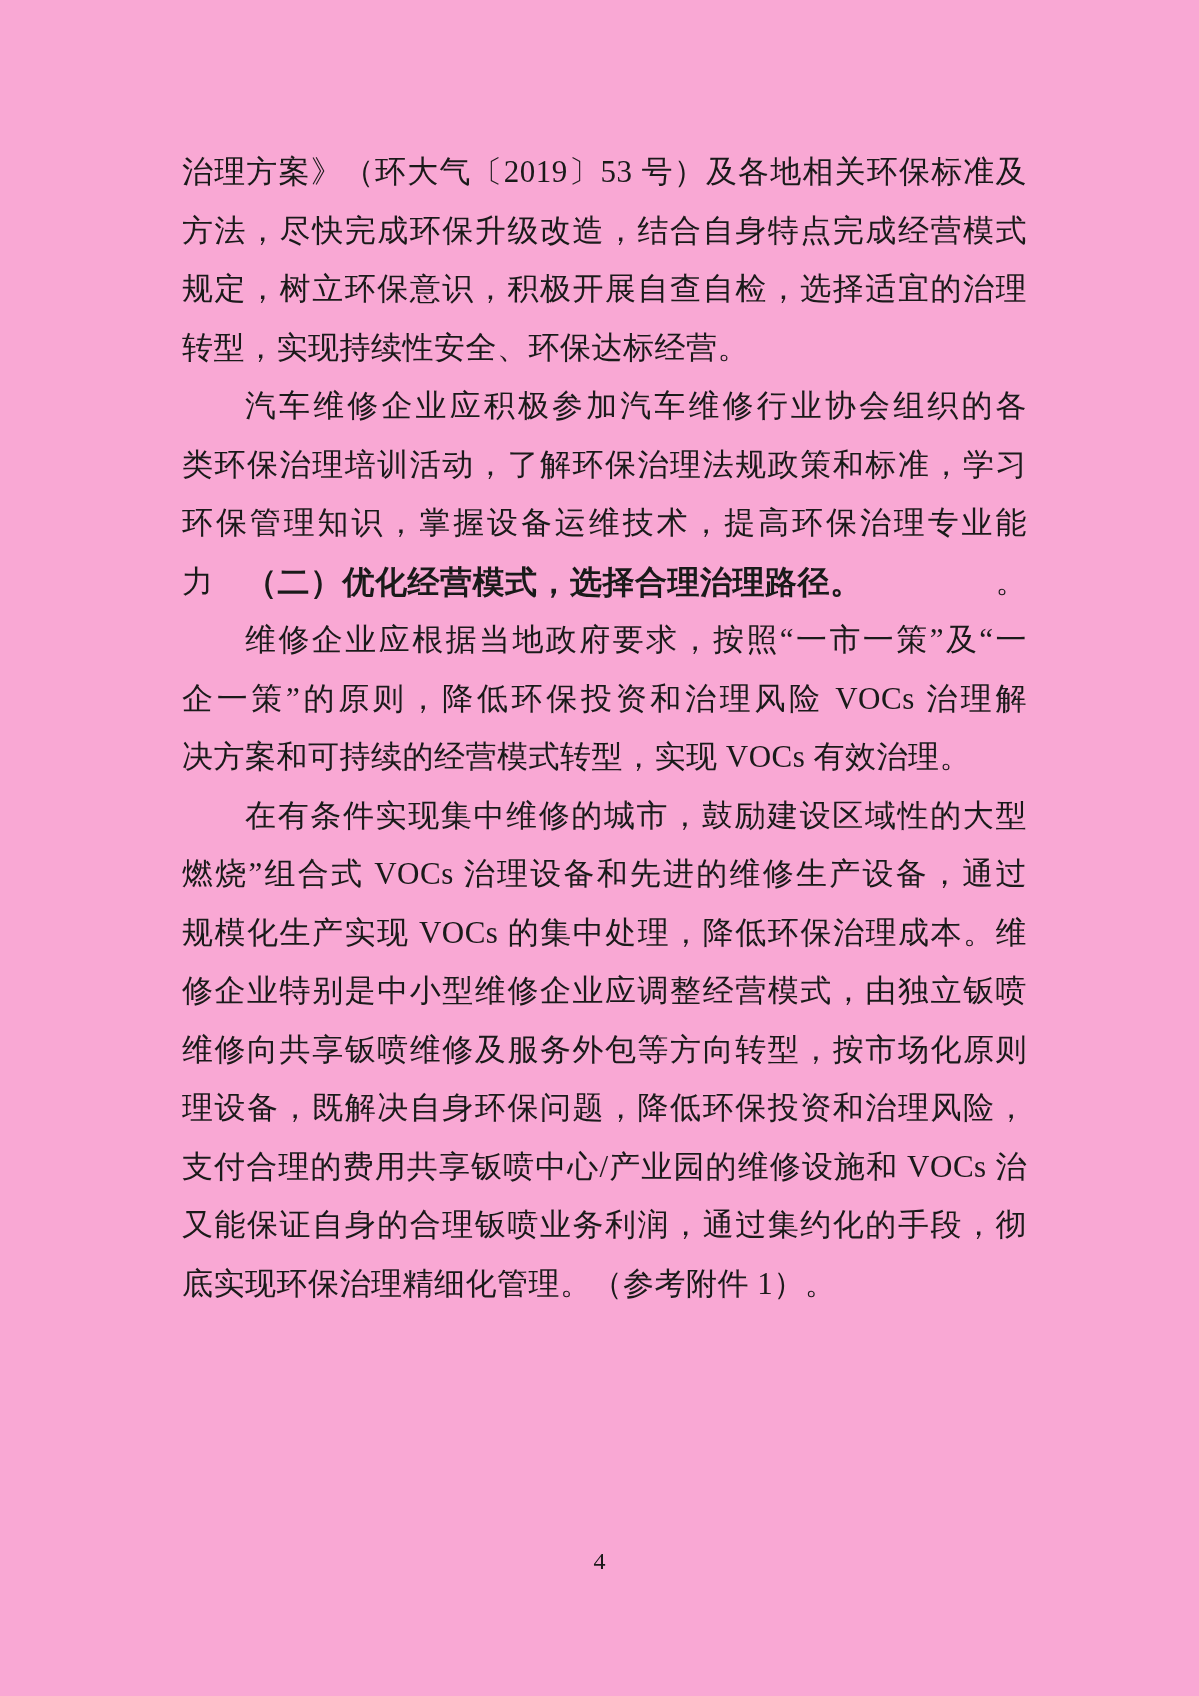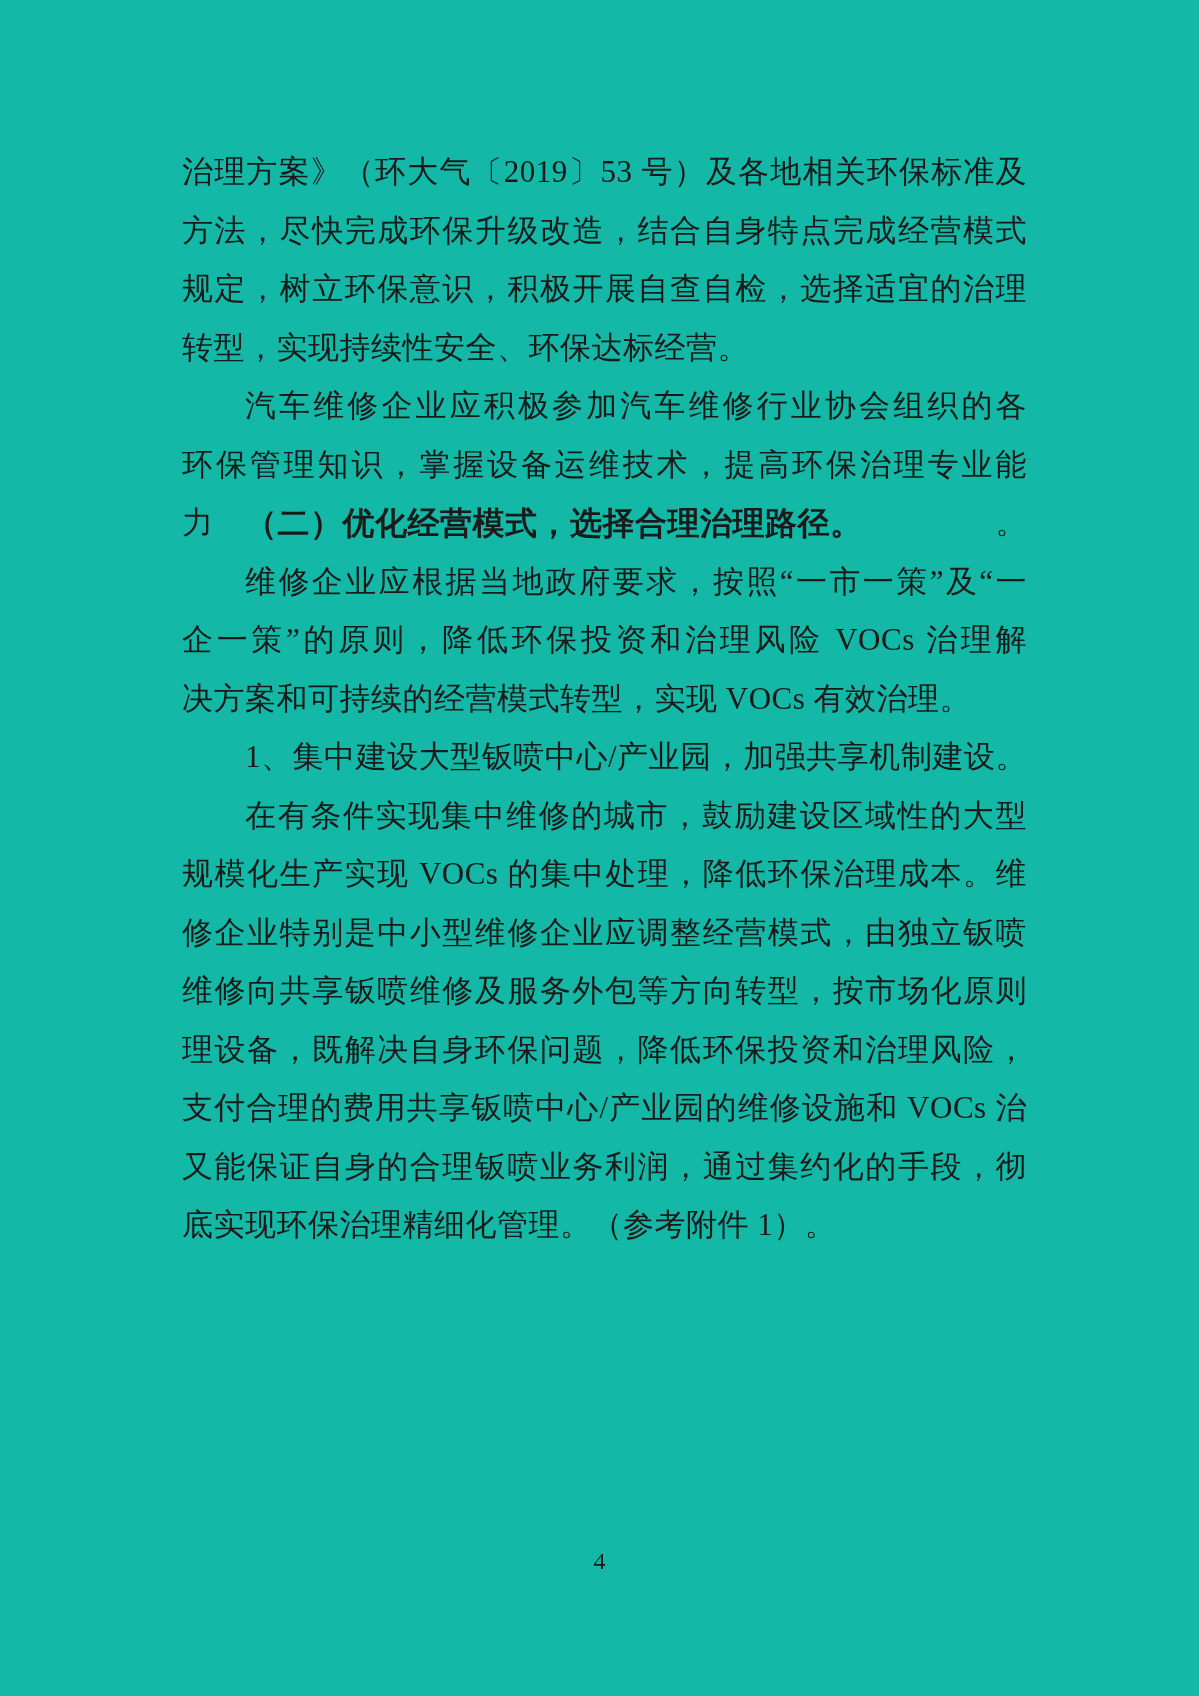--- a/index.html
+++ b/index.html
@@ -4,21 +4,21 @@
 <style>
   html, body {
     margin: 0;
     padding: 0;
     background: #ffffff;
   }
   .page {
     position: relative;
     width: 1199px;
     height: 1696px;
-    background: #14b8a6;
+    background: #f9a8d4;
     overflow: hidden;
     font-family: "Liberation Serif", "DejaVu Serif", serif;
     color: #1a1a1a;
   }
   .text-block {
     position: absolute;
     left: 182px;
     top: 143px;
     width: 845px;
   }
@@ -55,27 +55,28 @@
 </head>
 <body>
 
 <div class="page">
   <div class="text-block">
       <div class="line fill">治理方案》（环大气〔2019〕53 号）及各地相关环保标准及</div>
       <div class="line fill">方法，尽快完成环保升级改造，结合自身特点完成经营模式</div>
       <div class="line fill">规定，树立环保意识，积极开展自查自检，选择适宜的治理</div>
       <div class="line">转型，实现持续性安全、环保达标经营。</div>
       <div class="line indent fill">汽车维修企业应积极参加汽车维修行业协会组织的各</div>
+      <div class="line fill">类环保治理培训活动，了解环保治理法规政策和标准，学习</div>
       <div class="line fill">环保管理知识，掌握设备运维技术，提高环保治理专业能力。</div>
       <div class="line indent bold">（二）优化经营模式，选择合理治理路径。</div>
       <div class="line indent fill">维修企业应根据当地政府要求，按照“一市一策”及“一</div>
       <div class="line fill">企一策”的原则，降低环保投资和治理风险 VOCs 治理解</div>
       <div class="line">决方案和可持续的经营模式转型，实现 VOCs 有效治理。</div>
-      <div class="line indent fill">1、集中建设大型钣喷中心/产业园，加强共享机制建设。</div>
       <div class="line indent fill">在有条件实现集中维修的城市，鼓励建设区域性的大型</div>
+      <div class="line fill">燃烧”组合式 VOCs 治理设备和先进的维修生产设备，通过</div>
       <div class="line fill">规模化生产实现 VOCs 的集中处理，降低环保治理成本。维</div>
       <div class="line fill">修企业特别是中小型维修企业应调整经营模式，由独立钣喷</div>
       <div class="line fill">维修向共享钣喷维修及服务外包等方向转型，按市场化原则</div>
       <div class="line fill">理设备，既解决自身环保问题，降低环保投资和治理风险，</div>
       <div class="line fill">支付合理的费用共享钣喷中心/产业园的维修设施和 VOCs 治</div>
       <div class="line fill">又能保证自身的合理钣喷业务利润，通过集约化的手段，彻</div>
       <div class="line">底实现环保治理精细化管理。（参考附件 1）。</div>
     </div>
   <div class="page-number">4</div>
 </div>

